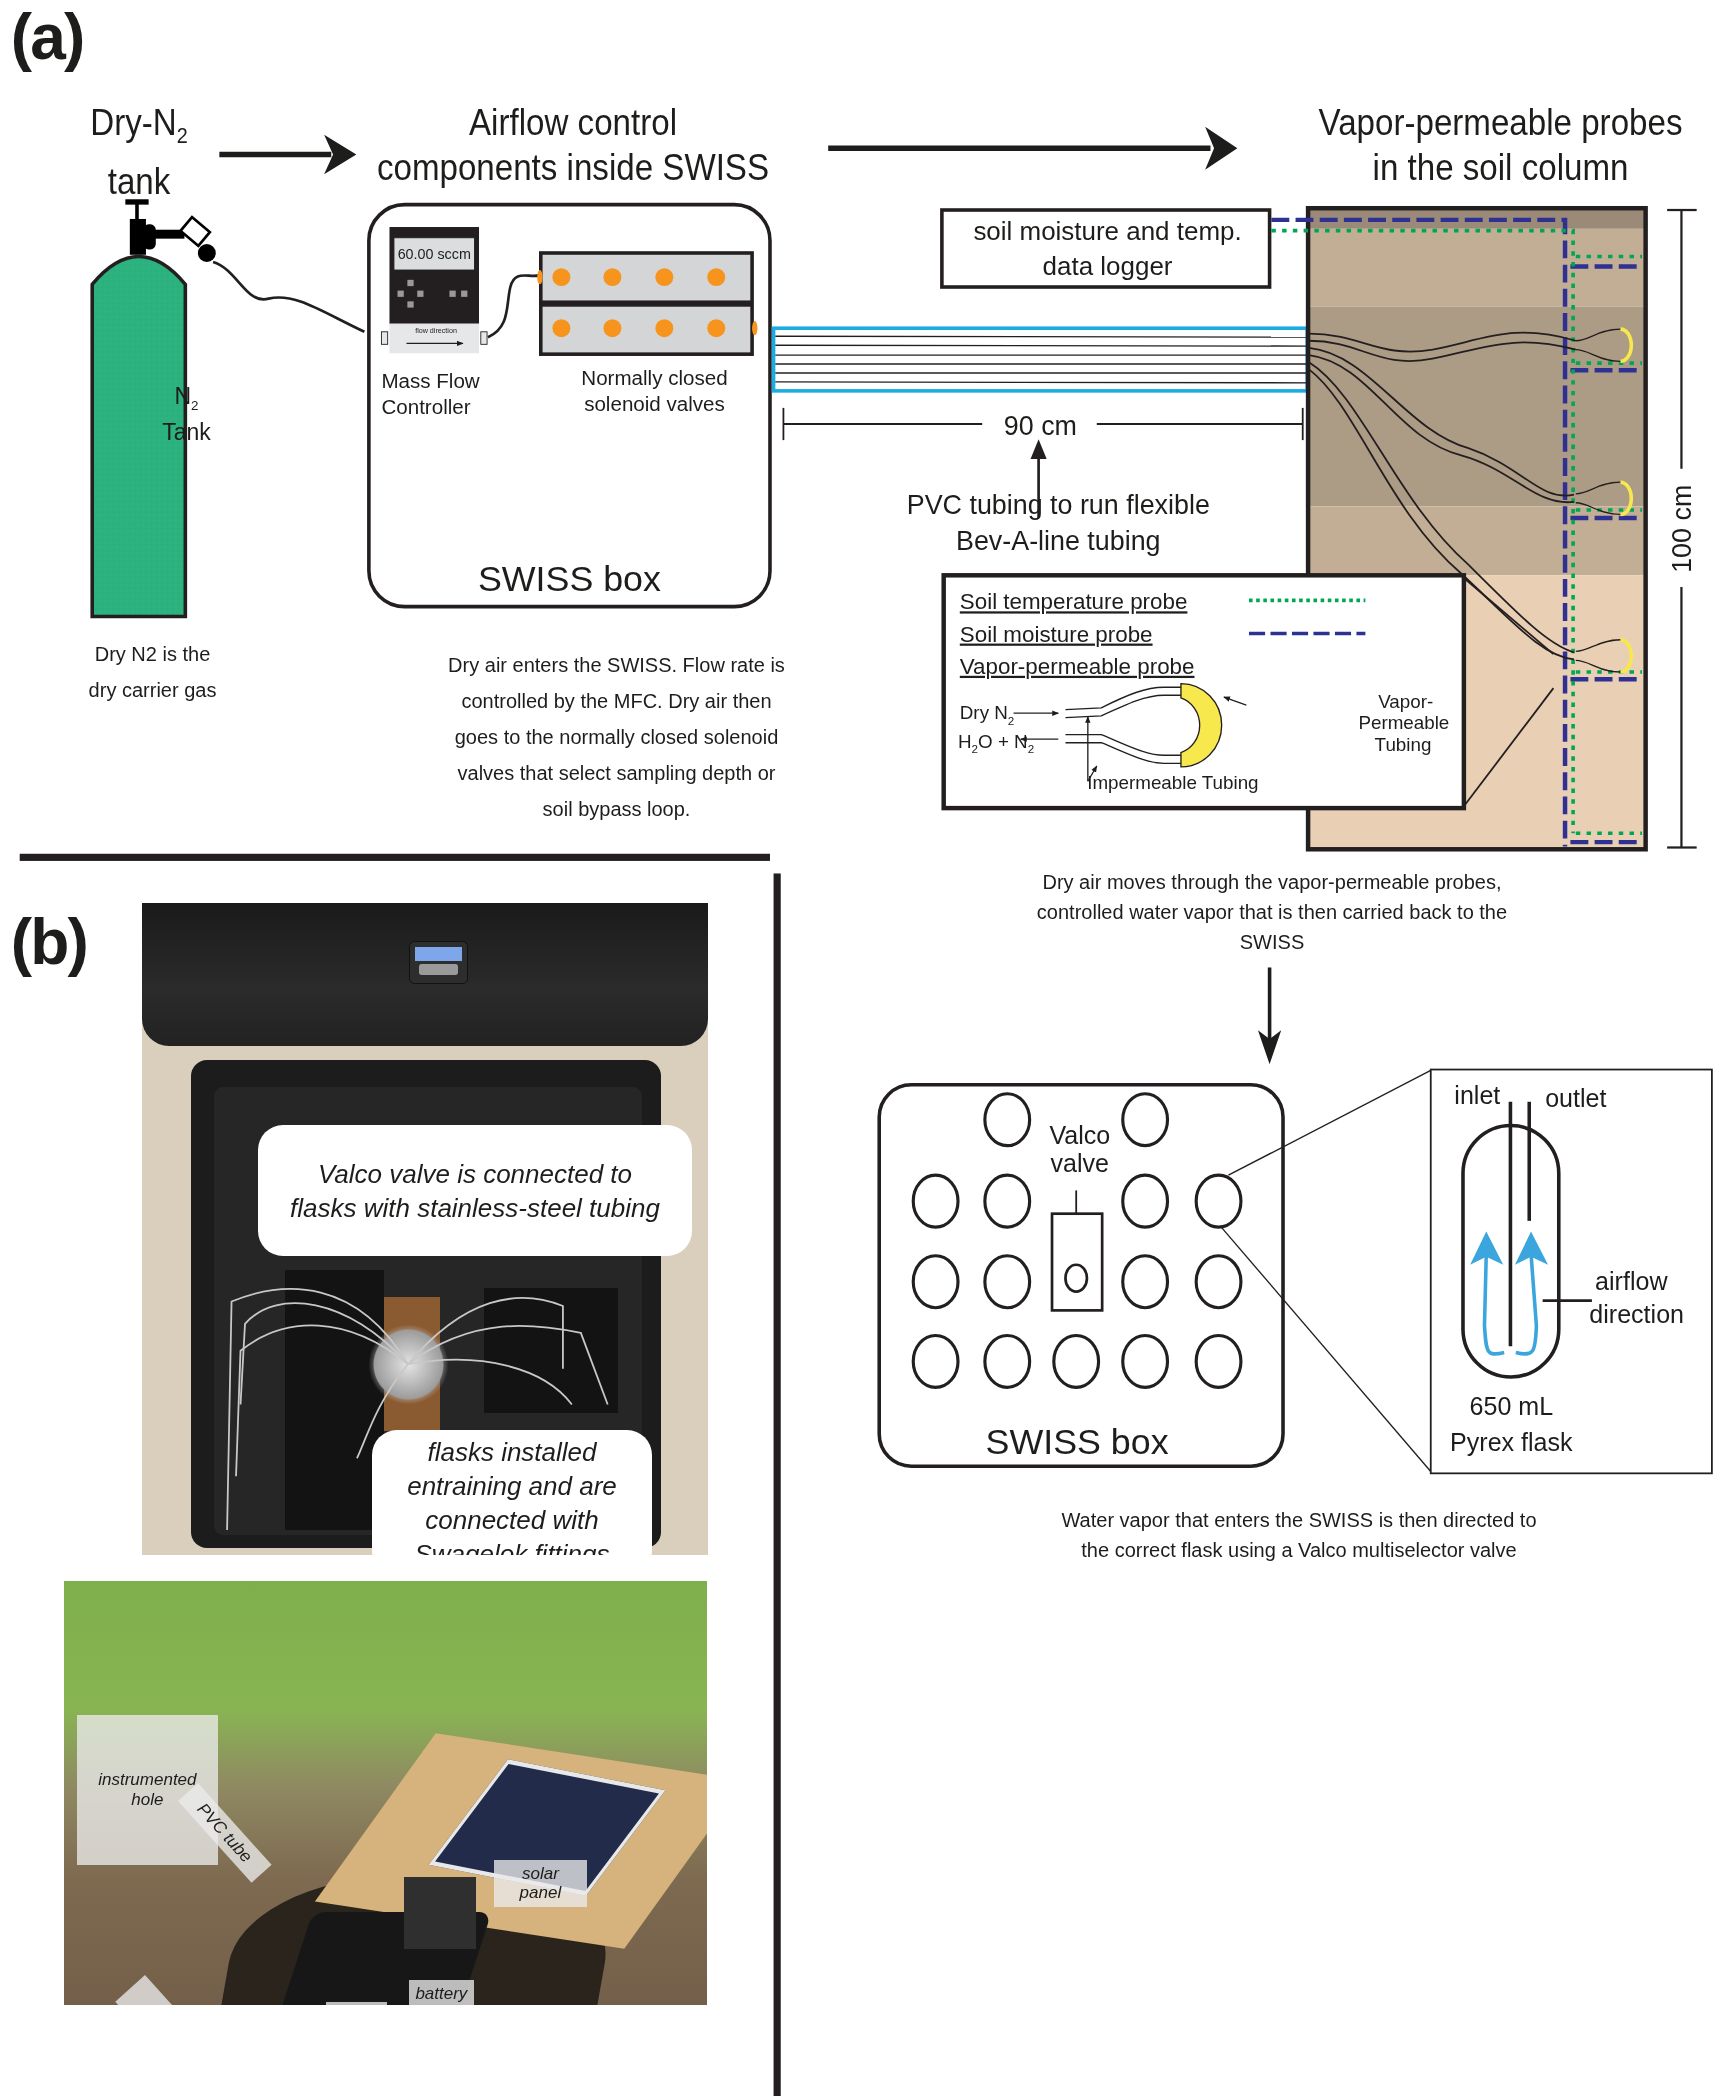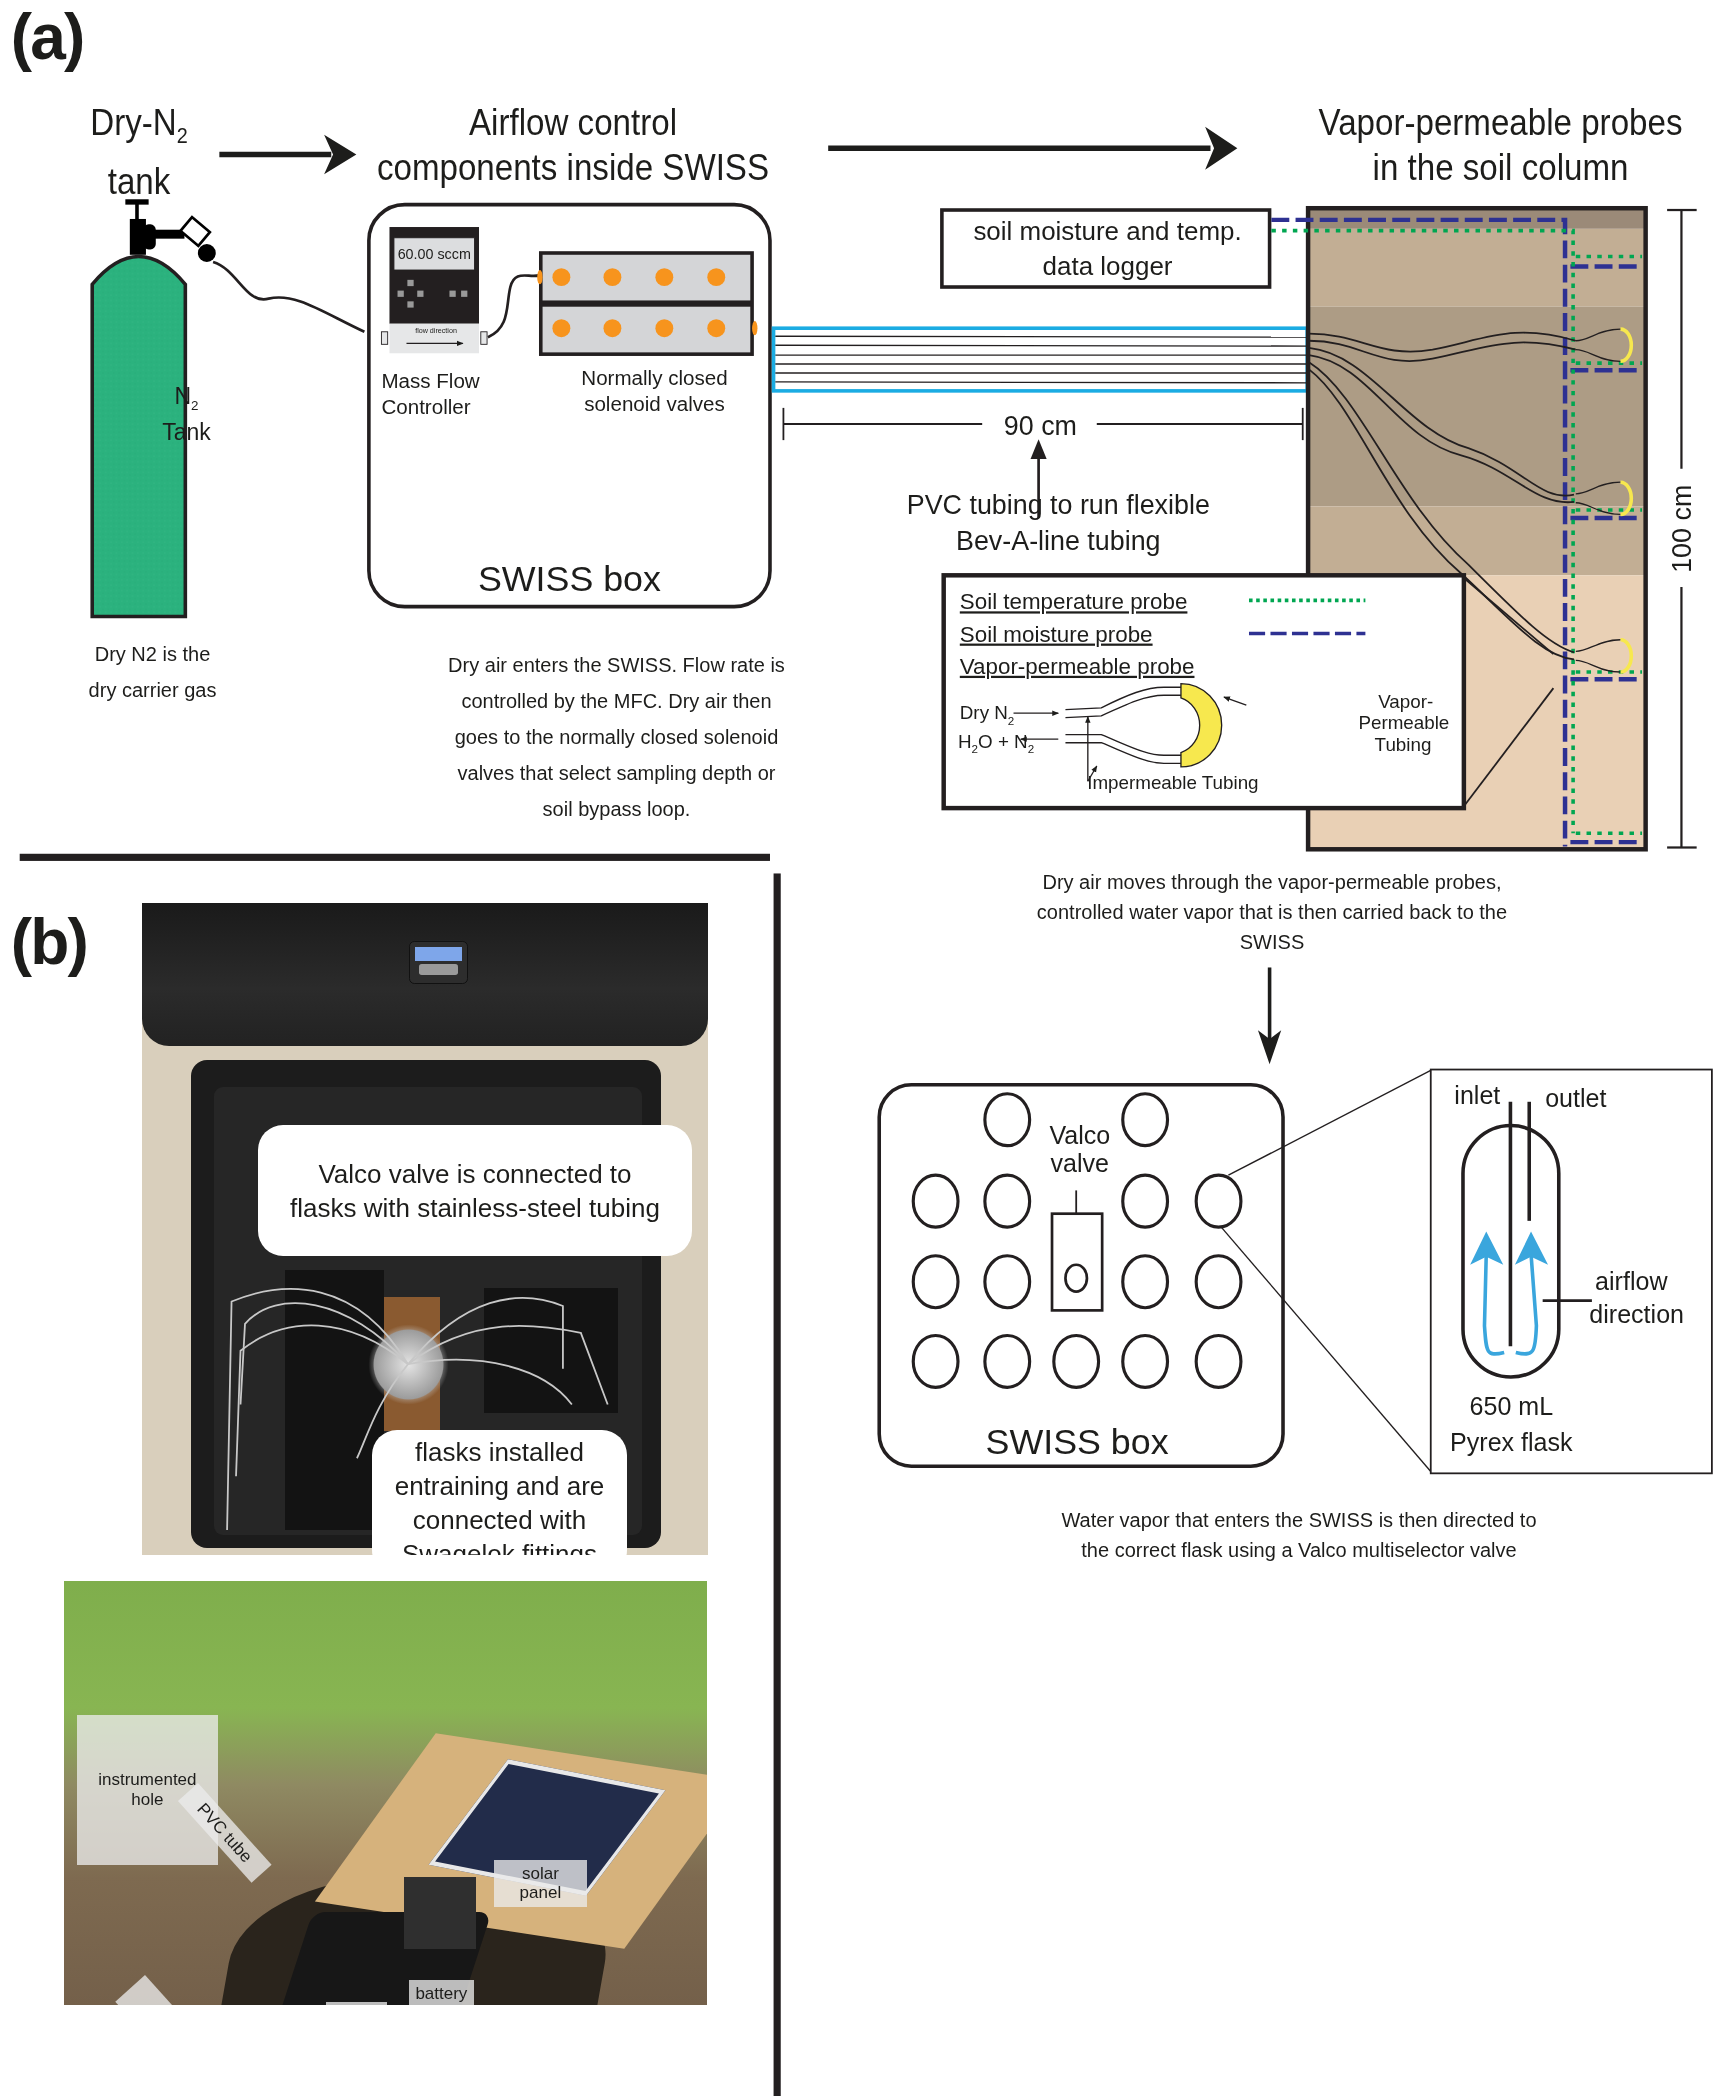--- a/index.html
+++ b/index.html
@@ -4,21 +4,21 @@
 <style>
   html, body { margin: 0; padding: 0; background: #ffffff; }
   body { width: 1728px; height: 2097px; position: relative; overflow: hidden;
          font-family: "Liberation Sans", "DejaVu Sans", sans-serif; color: #1d1d1b; }
   .abs { position: absolute; }
   .panel-label { font-family: "Liberation Sans", sans-serif; font-weight: bold; font-size: 64px; letter-spacing: -1.8px; }
   .heading { font-size: 36px; line-height: 45px; text-align: center; transform: scaleX(0.92); }
   .caption { font-size: 20px; line-height: 36px; text-align: center; }
   .small { font-size: 21.5px; line-height: 27px; text-align: center; padding-left: 48px; }
   svg text { font-family: "Liberation Sans", "DejaVu Sans", sans-serif; fill: #1d1d1b; }
-  .photo { position: absolute; overflow: hidden; }
+  .photo { position: absolute; overflow: hidden; font-style: italic; }
   .photo-label { position: absolute; background: rgba(235,235,235,0.78); color: #1d1d1b; font-size: 17px;
                  line-height: 19.7px; text-align: center; padding: 3.6px 5.4px; }
   .callout { position: absolute; background: #ffffff; border-radius: 25px; color: #1d1d1b;
              font-size: 26px; line-height: 34px; text-align: center; display: flex; align-items: center; justify-content: center; }
 </style>
 </head>
 <body>
 
 <div class="abs panel-label" style="left:10.7px; top:0px;">(a)</div>
 <div class="abs panel-label" style="left:10.7px; top:905px;">(b)</div>
@@ -342,21 +342,21 @@
       <path d="M297,515 C380,500 450,520 480,560"></path>
       <path d="M297,515 C260,560 250,600 240,620"></path>
     </g>
   </svg>
   <div class="callout" style="left:116px; top:222px; width:434px; height:131px;">
     <div id="callout1">
         <div>Valco valve is connected to</div>
         <div>flasks with stainless-steel tubing</div>
       </div>
   </div>
-  <div class="callout" style="left:230px; top:527px; width:255px; height:145px;">
+  <div class="callout" style="left:230px; top:527px; width:280px; height:145px;">
     <div id="callout2">
         <div>flasks installed</div>
         <div>entraining and are</div>
         <div>connected with</div>
         <div>Swagelok fittings</div>
       </div>
   </div>
 </div>
 
 <div class="photo" style="left:64px; top:1581px; width:643px; height:424px; background:linear-gradient(180deg,#7fae4c 0%,#88b552 30%,#8f8a62 48%,#7e6a50 70%,#74604a 100%);">

